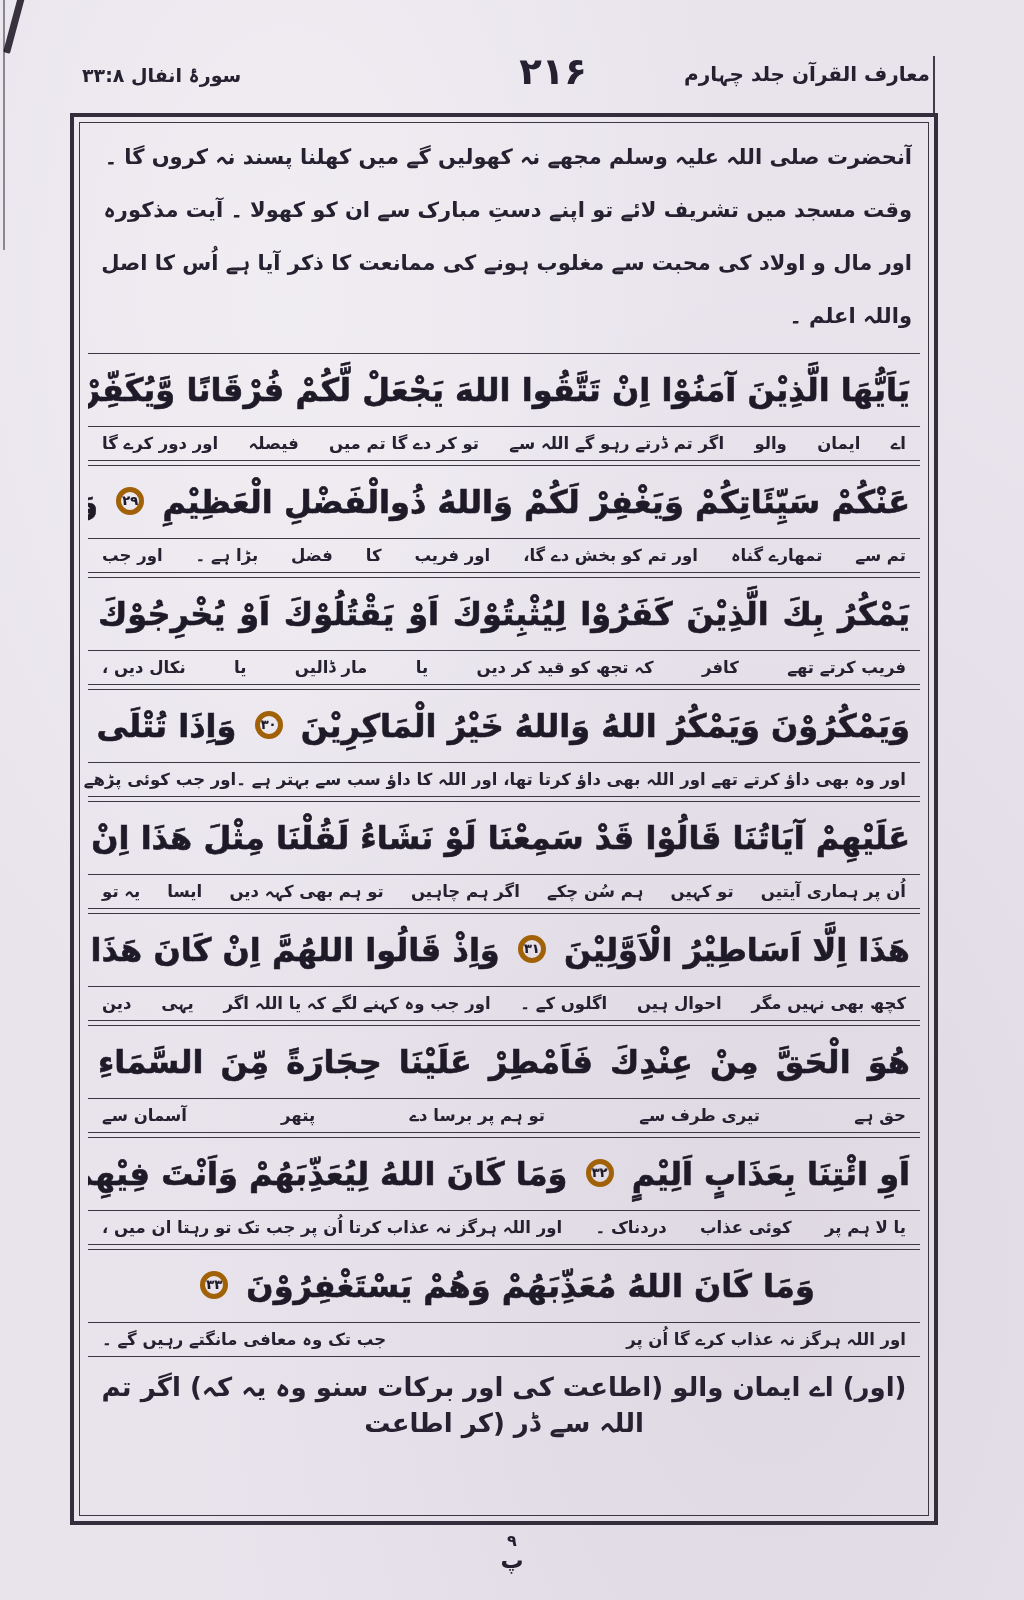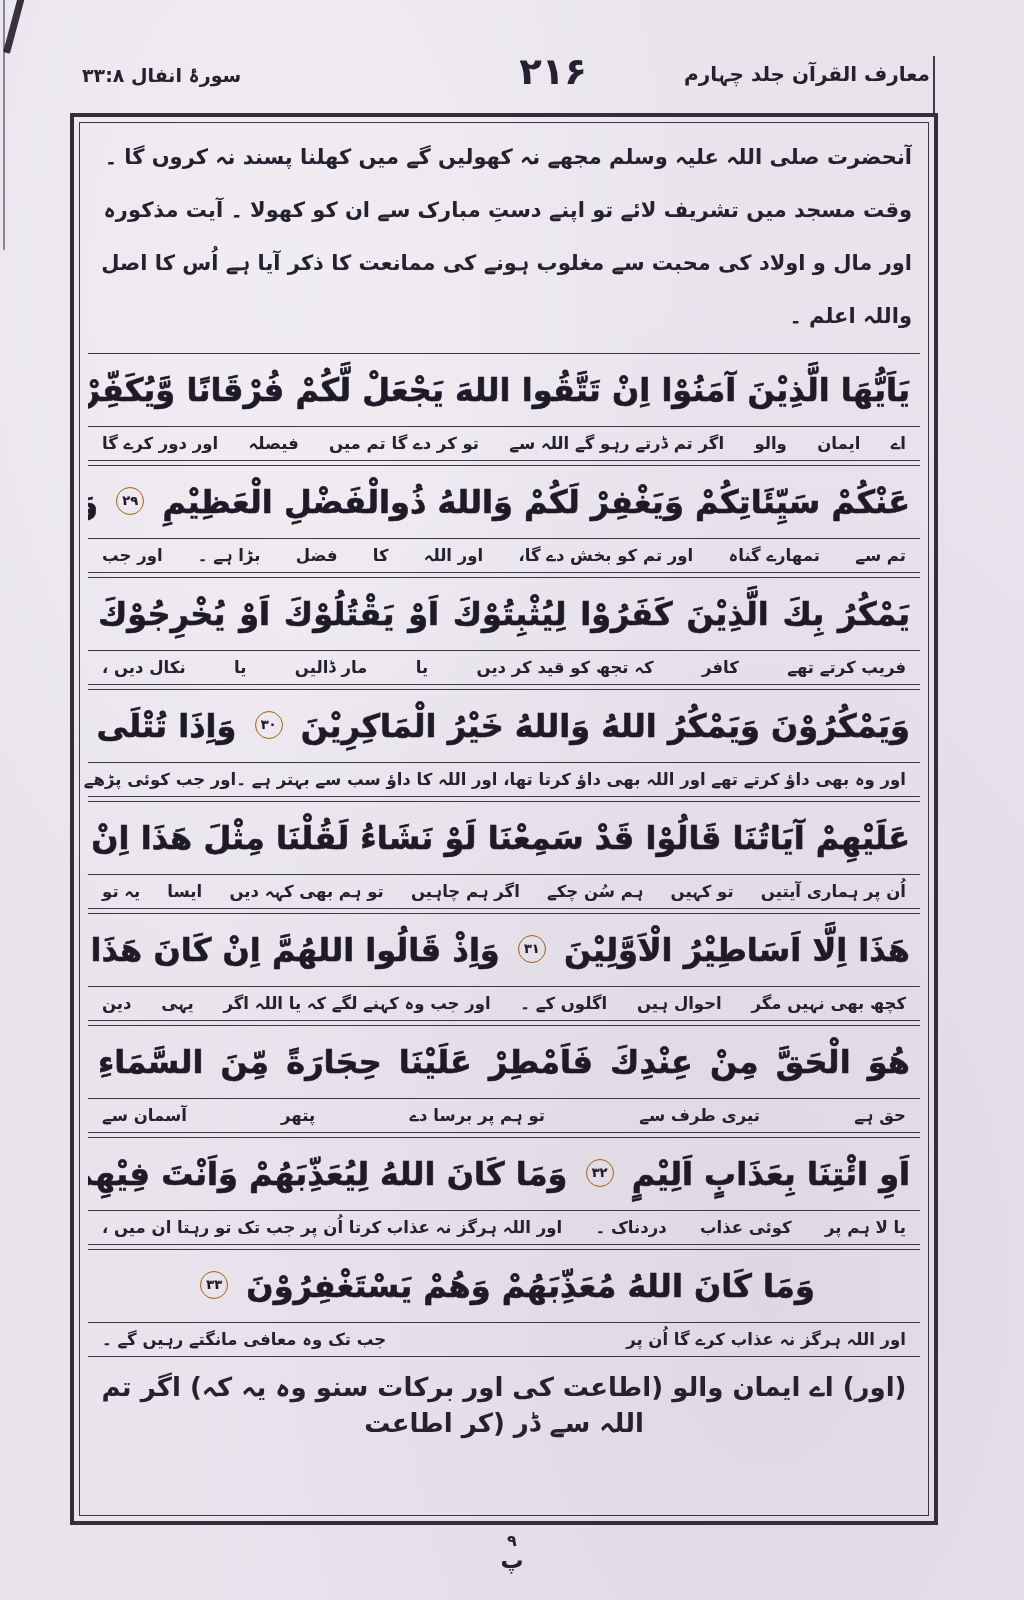--- a/index.html
+++ b/index.html
@@ -46,21 +46,21 @@
   .arabic {
     direction: rtl;
     border-top: 1.6px solid #3d3744; border-bottom: 1.6px solid #3d3744;
     font-size: 32px; font-weight: bold; line-height: 54px; padding: 9px 10px;
     color: #1f1a28; -webkit-text-stroke: 0.6px #1f1a28;
     text-align: justify; text-align-last: justify; white-space: nowrap; overflow: hidden;
   }
   .arabic.center { text-align: center; text-align-last: center; }
   .vnum {
     display: inline-flex; justify-content: center; align-items: center;
-    width: 28px; height: 28px; border: 1px solid #a16207; border-radius: 50%;
+    width: 28px; height: 28px; border: 5px solid #a16207; border-radius: 50%;
     font-size: 13px; font-weight: bold; line-height: 1; vertical-align: 8px;
     margin: 0 7px; -webkit-text-stroke: 0.2px #1f1a28; letter-spacing: 0;
   }
   .urdu {
     direction: rtl; display: flex; justify-content: space-between; align-items: center;
     border-bottom: 1.6px solid #3d3744;
     font-size: 16.5px; font-weight: bold; line-height: 23px; padding: 5px 14px; min-height: 34px;
   }
   .useg { white-space: nowrap; }
 
@@ -120,21 +120,21 @@
   <section class="vblock">
     <div class="arabic">
       <span>عَنْكُمْ سَيِّئَاتِكُمْ وَيَغْفِرْ لَكُمْ وَاللهُ ذُوالْفَضْلِ الْعَظِيْمِ</span>
       <span class="vnum">۲۹</span>
       <span>وَاِذْ</span>
     </div>
     <div class="urdu">
             <span class="useg">تم سے</span>
             <span class="useg">تمھارے گناہ</span>
             <span class="useg">اور تم کو بخش دے گا،</span>
-            <span class="useg">اور اللہ</span>
+            <span class="useg">اور فریب</span>
             <span class="useg">کا</span>
             <span class="useg">فضل</span>
             <span class="useg">بڑا ہے ۔</span>
             <span class="useg">اور جب</span>
           </div>
   </section>
 
   <section class="vblock">
     <div class="arabic">
       <span>يَمْكُرُ بِكَ الَّذِيْنَ كَفَرُوْا لِيُثْبِتُوْكَ اَوْ يَقْتُلُوْكَ اَوْ يُخْرِجُوْكَ</span>

